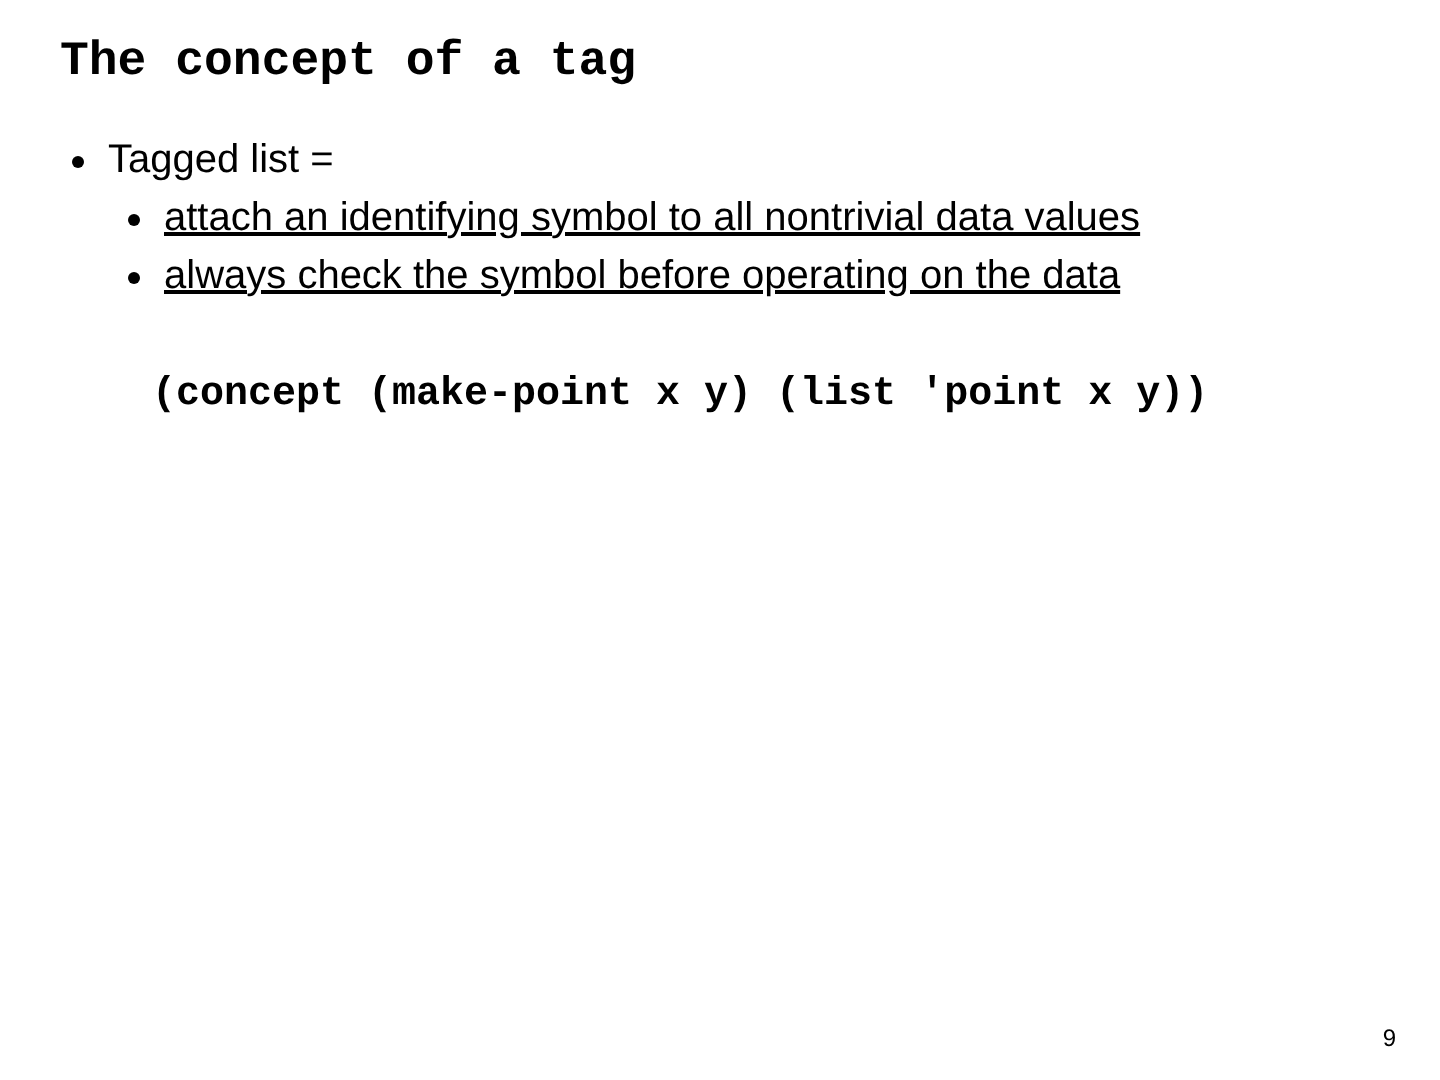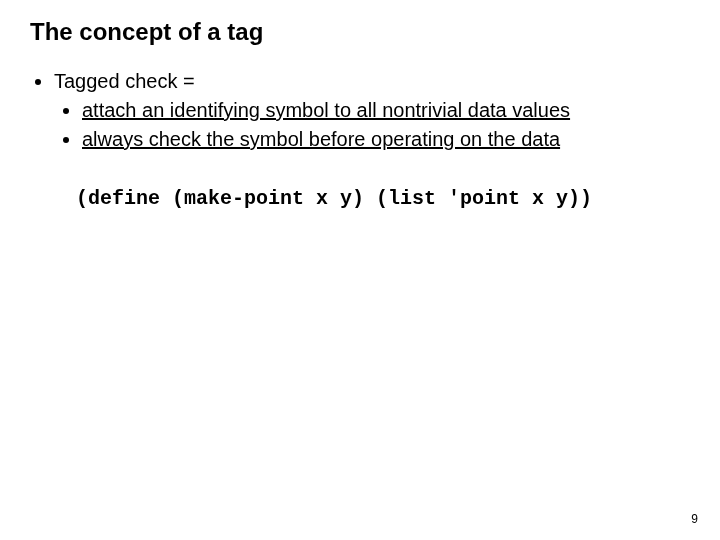--- a/index.html
+++ b/index.html
@@ -17,20 +17,21 @@
     box-sizing: border-box;
     width: 720px;
     height: 540px;
     padding: 18px 20px 0 20px;
     position: relative;
   }
   .title {
     font-size: 24px;
     font-weight: bold;
     margin: 0 0 22px 10px;
+    font-family: Liberation Mono, monospace;
   }
   ul.top {
     list-style: disc;
     margin: 0 0 0 10px;
     padding-left: 24px;
     font-size: 20px;
     line-height: 1.35;
   }
   ul.sub {
     list-style: disc;
@@ -58,25 +59,25 @@
 </style>
 </head>
 <body>
 
 <div class="slide">
 
   <h1 class="title">The concept of a tag</h1>
 
   <ul class="top">
     <li>
-      <span>Tagged check =</span>
+      <span>Tagged list =</span>
       <ul class="sub">
         <li>attach an identifying symbol to all nontrivial data values</li>
         <li>always check the symbol before operating on the data</li>
       </ul>
     </li>
   </ul>
 
-  <div class="code-block">(define (make-point x y) (list 'point x y))</div>
+  <div class="code-block">(concept (make-point x y) (list 'point x y))</div>
 
   <div class="page-number">9</div>
 
 </div>
 
 </body></html>

